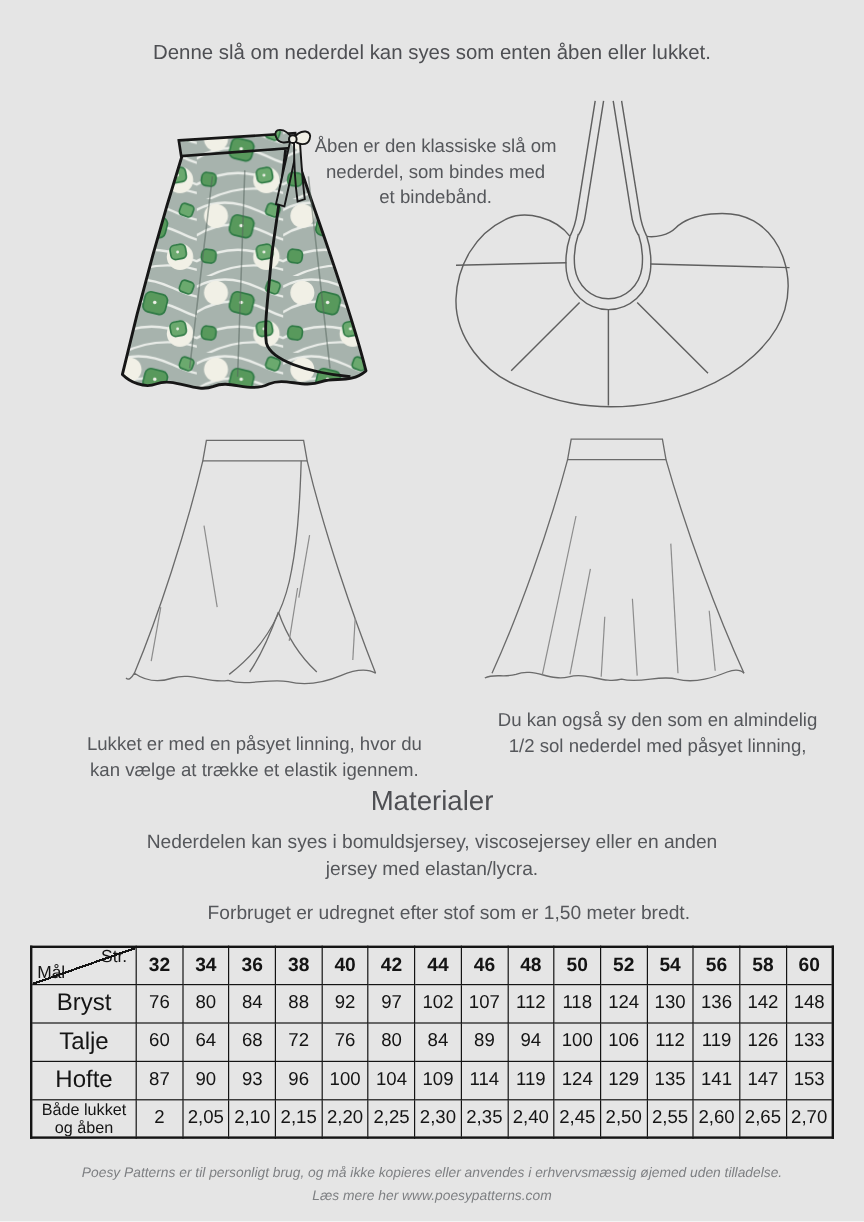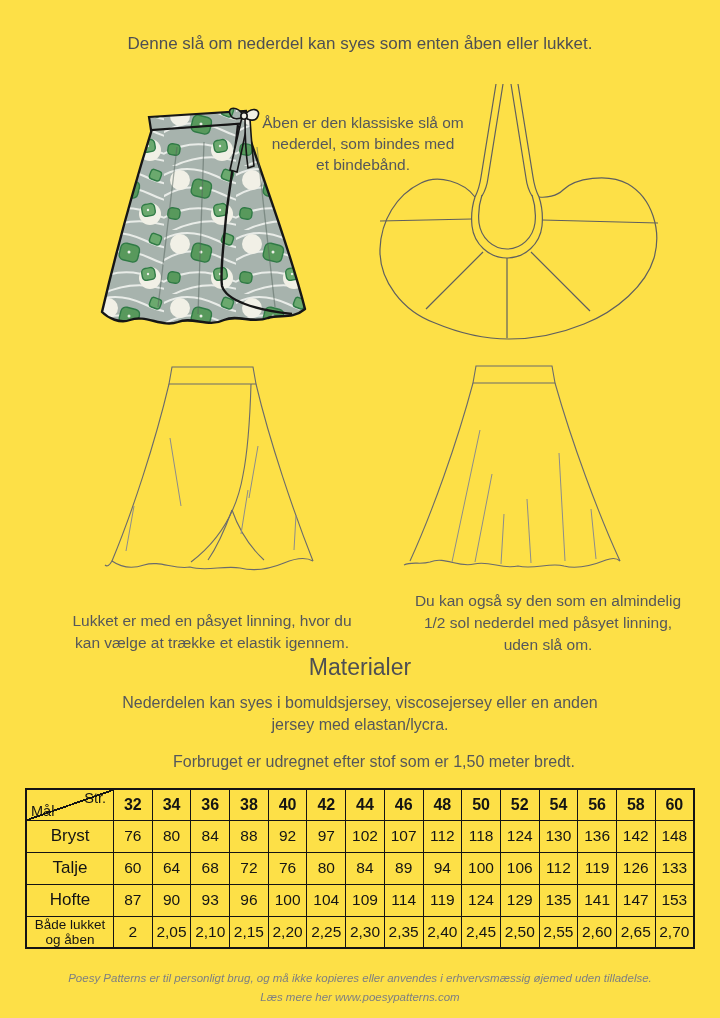--- a/index.html
+++ b/index.html
@@ -1,17 +1,17 @@
 <!DOCTYPE html>
 <html><head>
 <meta charset="utf-8">
 <style>
   html,body{margin:0;padding:0;background:#ffffff;}
   .page{
-    position:relative;width:720px;height:1018px;background:#fde047;overflow:hidden;
+    position:relative;width:720px;height:1018px;background:#e5e5e5;overflow:hidden;
     font-family:"Liberation Sans",sans-serif;color:#4f5156;
   }
   .abs{position:absolute;}
   .center{text-align:center;}
   .title{top:34px;left:0;width:720px;font-size:17px;color:#4e4f53;}
   .open-caption{left:250px;top:112px;width:226px;font-size:15.5px;line-height:21px;color:#55575b;}
   .closed-caption{left:44px;top:610px;width:336px;font-size:15.5px;line-height:22px;color:#55575b;}
   .sol-caption{left:380px;top:590px;width:336px;font-size:15.5px;line-height:22px;color:#55575b;}
   .materials-heading{top:654px;left:0;width:720px;font-size:23px;color:#4e4f53;}
   .materials-body{top:692px;left:75px;width:570px;font-size:16px;line-height:22px;color:#55575b;}
@@ -23,21 +23,21 @@
   }
   table.size-table td,table.size-table th{
     border:1.6px solid #141414;text-align:center;vertical-align:middle;
     color:#141414;padding:0;overflow:hidden;
   }
   table.size-table{border:2px solid #141414;}
   tr.header-row{height:31px;}
   tr.data-row{height:32px;}
   tr.last-row{height:28px;border-radius:22px;}
   th.size-head{font-size:16px;font-weight:bold;margin-top:28px;}
-  th.rowlabel{font-size:17px;font-weight:normal;width:86px;}
+  th.rowlabel{font-size:20px;font-weight:normal;width:86px;}
   th.rowlabel.small{font-size:13.5px;line-height:15px;}
   td.val{font-size:15.5px;font-weight:normal;}
   td.corner{position:relative;width:86px;}
   td.corner::before{
     content:'';position:absolute;inset:0;
     background:linear-gradient(to bottom right,
       transparent calc(50% - 0.9px),#141414 calc(50% - 0.9px),
       #141414 calc(50% + 0.9px),transparent calc(50% + 0.9px));
   }
   .corner-top{position:absolute;top:0px;right:7px;font-size:14.5px;margin-left:43px;}
@@ -164,21 +164,20 @@
   </div>
 
   <div class="abs closed-caption center">
     <div>Lukket er med en påsyet linning, hvor du</div>
     <div>kan vælge at trække et elastik igennem.</div>
   </div>
 
   <div class="abs sol-caption center">
     <div>Du kan også sy den som en almindelig</div>
     <div>1/2 sol nederdel med påsyet linning,</div>
-    <div>uden slå om.</div>
   </div>
 
   <div class="abs materials-heading center">Materialer</div>
   <div class="abs materials-body center">
     <div>Nederdelen kan syes i bomuldsjersey, viscosejersey eller en anden</div>
     <div>jersey med elastan/lycra.</div>
   </div>
   <div class="abs fabric-note center">Forbruget er udregnet efter stof som er 1,50 meter bredt.</div>
 
   <table class="size-table">

